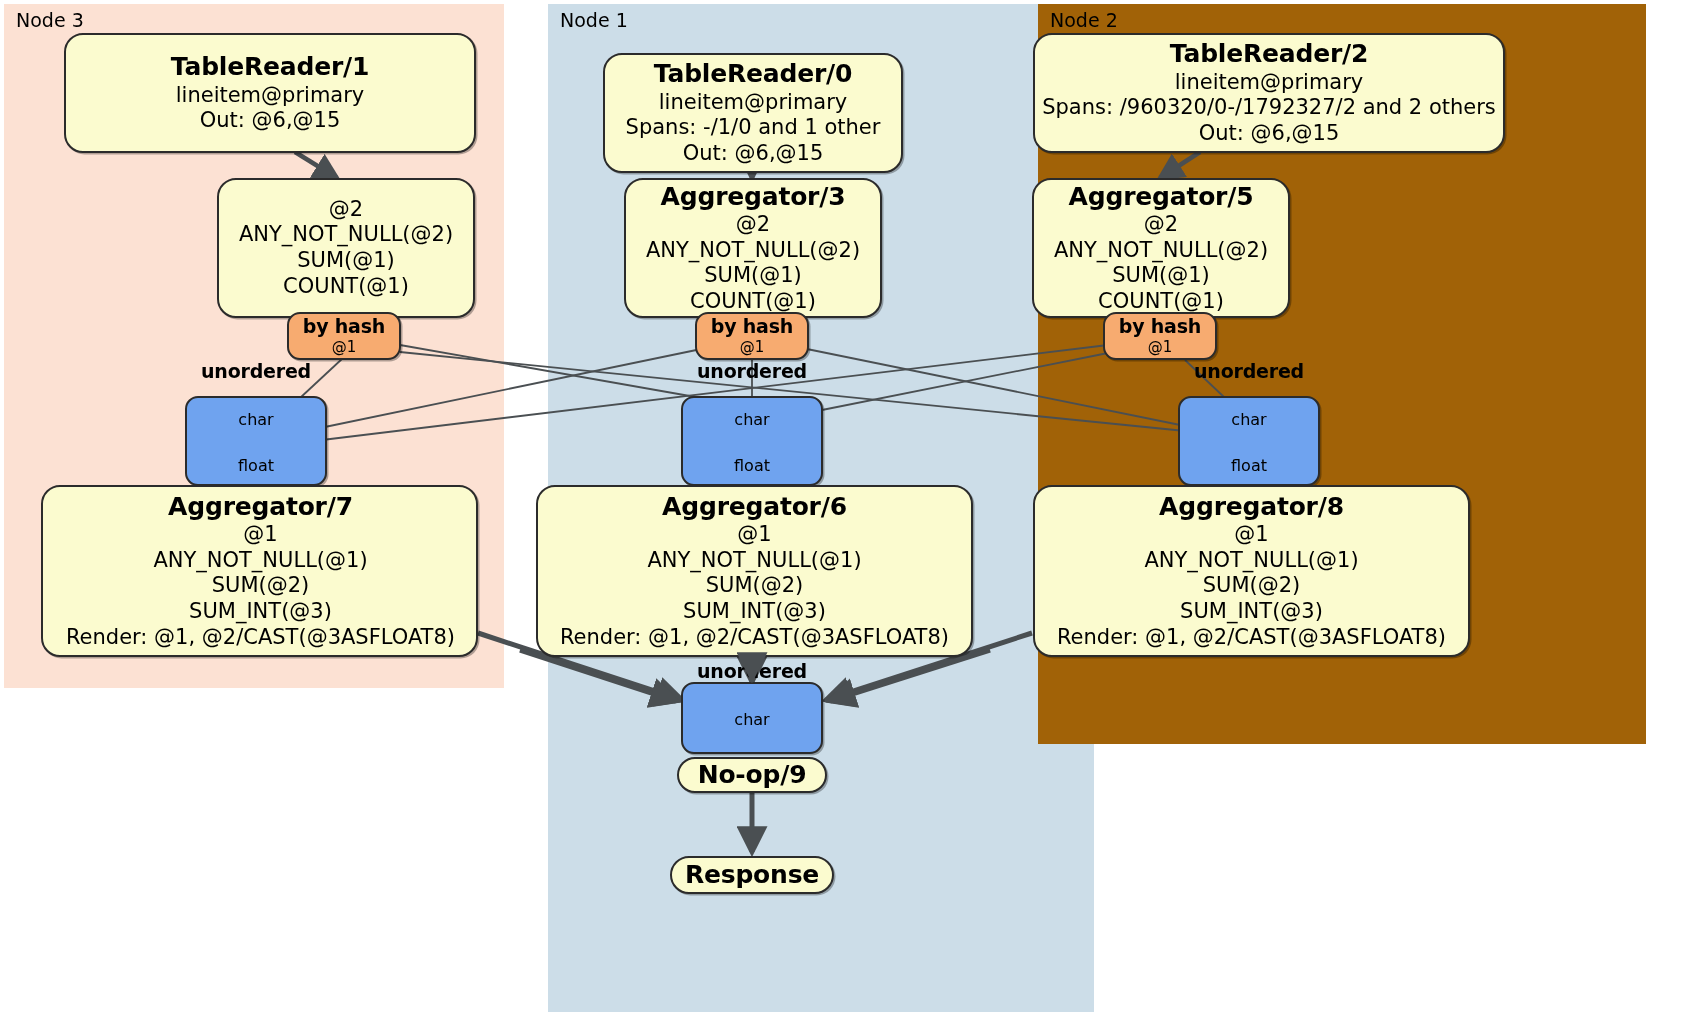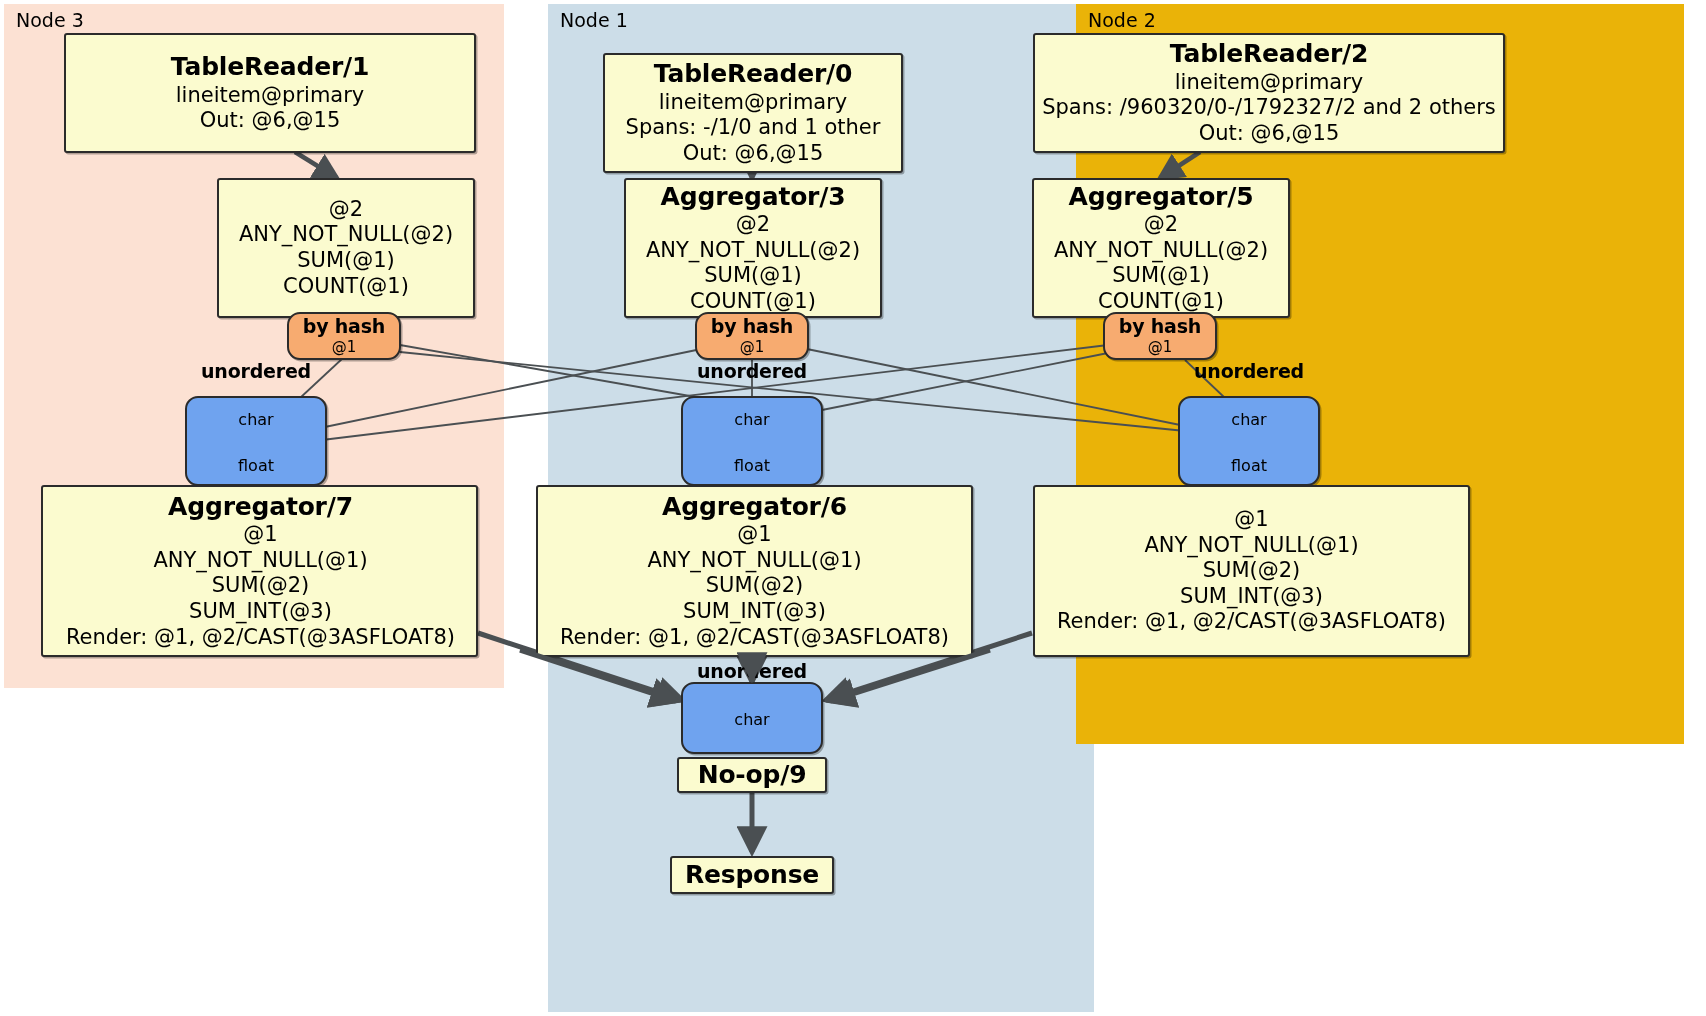--- a/index.html
+++ b/index.html
@@ -27,28 +27,28 @@
     position: absolute;
     top: 6px;
     left: 12px;
     font-size: 19px;
     color: #000000;
     line-height: 1.1;
     white-space: nowrap;
   }
   #panel-node3 { left: 4px;    top: 4px;  width: 500px;  height: 684px; background:#fce1d3; }
   #panel-node1 { left: 548px;  top: 4px;  width: 546px;  height: 1008px; background:#ccdde8; }
-  #panel-node2 { left: 1076px; top: 4px;  width: 608px;  height: 740px; background:#eab308; }
+  #panel-node2 { left: 1038px; top: 4px;  width: 608px;  height: 740px; background:#a16207; }
 
   
   .box {
     position: absolute;
     box-sizing: border-box;
     border: 2px solid #2b2b2b;
-    border-radius: 3px;
+    border-radius: 19px;
     text-align: center;
     line-height: 1.22;
     color: #000000;
     padding: 4px 6px;
     display: flex;
     flex-direction: column;
     justify-content: center;
   }
   .box.proc {
     background: #fbfbcf;
@@ -250,20 +250,21 @@
   </div>
 
   <div class="box sync" id="unordR" style="left:1178px; top:396px; width:142px; height:90px;">
     <div class="title">unordered</div>
     <div class="sub">char</div>
     <div class="sub">float</div>
     <div class="sub">int</div>
   </div>
 
   <div class="box proc" id="agg8" style="left:1033px; top:485px; width:437px; height:172px;">
+    <div class="title">Aggregator/8</div>
     <div class="sub">@1</div>
     <div class="sub">ANY_NOT_NULL(@1)</div>
     <div class="sub">SUM(@2)</div>
     <div class="sub">SUM_INT(@3)</div>
     <div class="sub">Render: @1, @2/CAST(@3ASFLOAT8)</div>
   </div>
 
   <svg id="edges-top">
     <g stroke="#4a4f52" fill="none">
       <path d="M520,650 L676,701" stroke-width="5" marker-end="url(#arrowBig)"></path>

